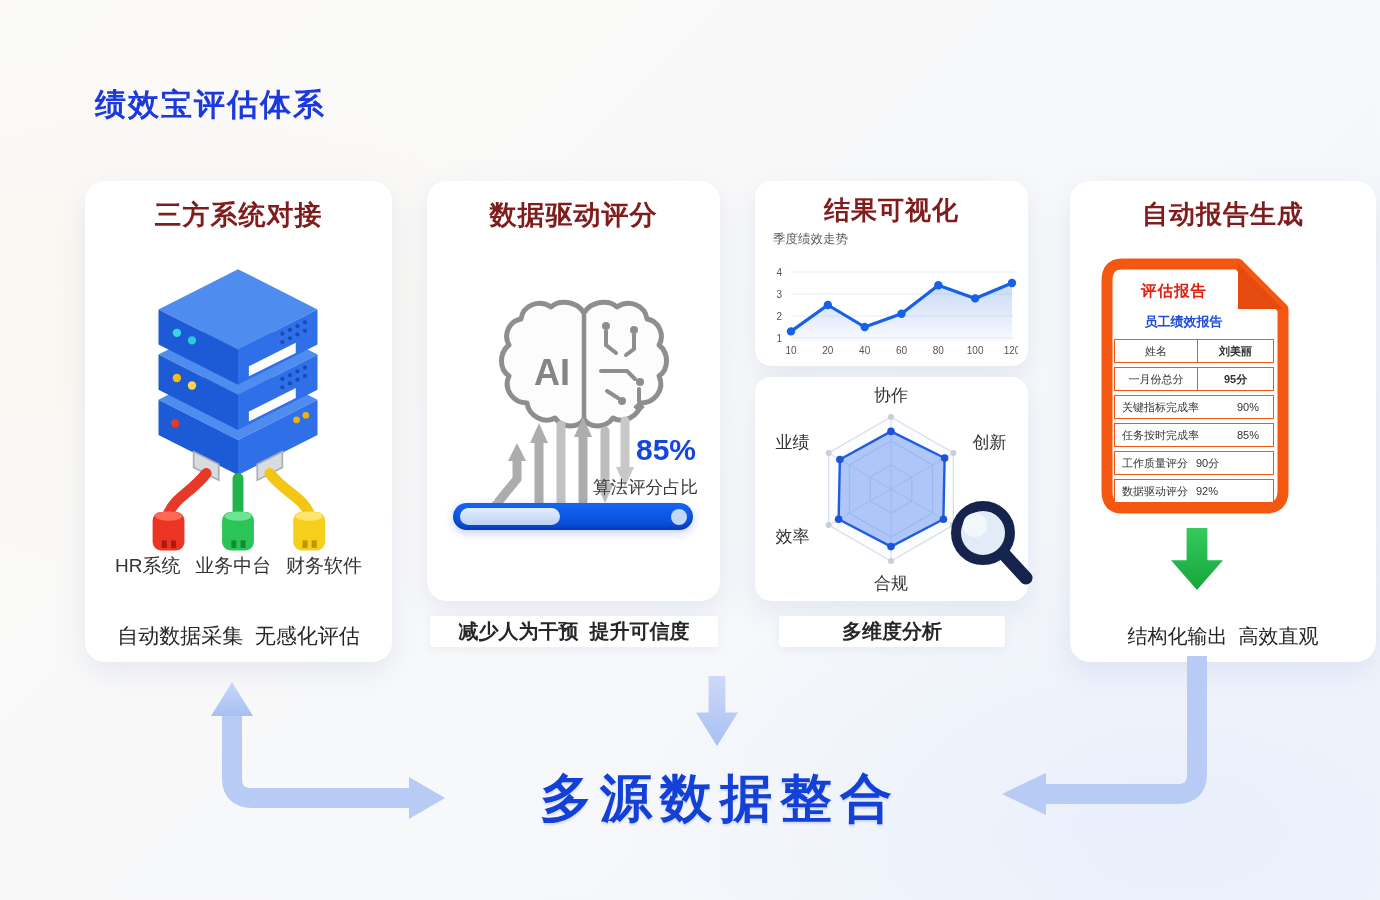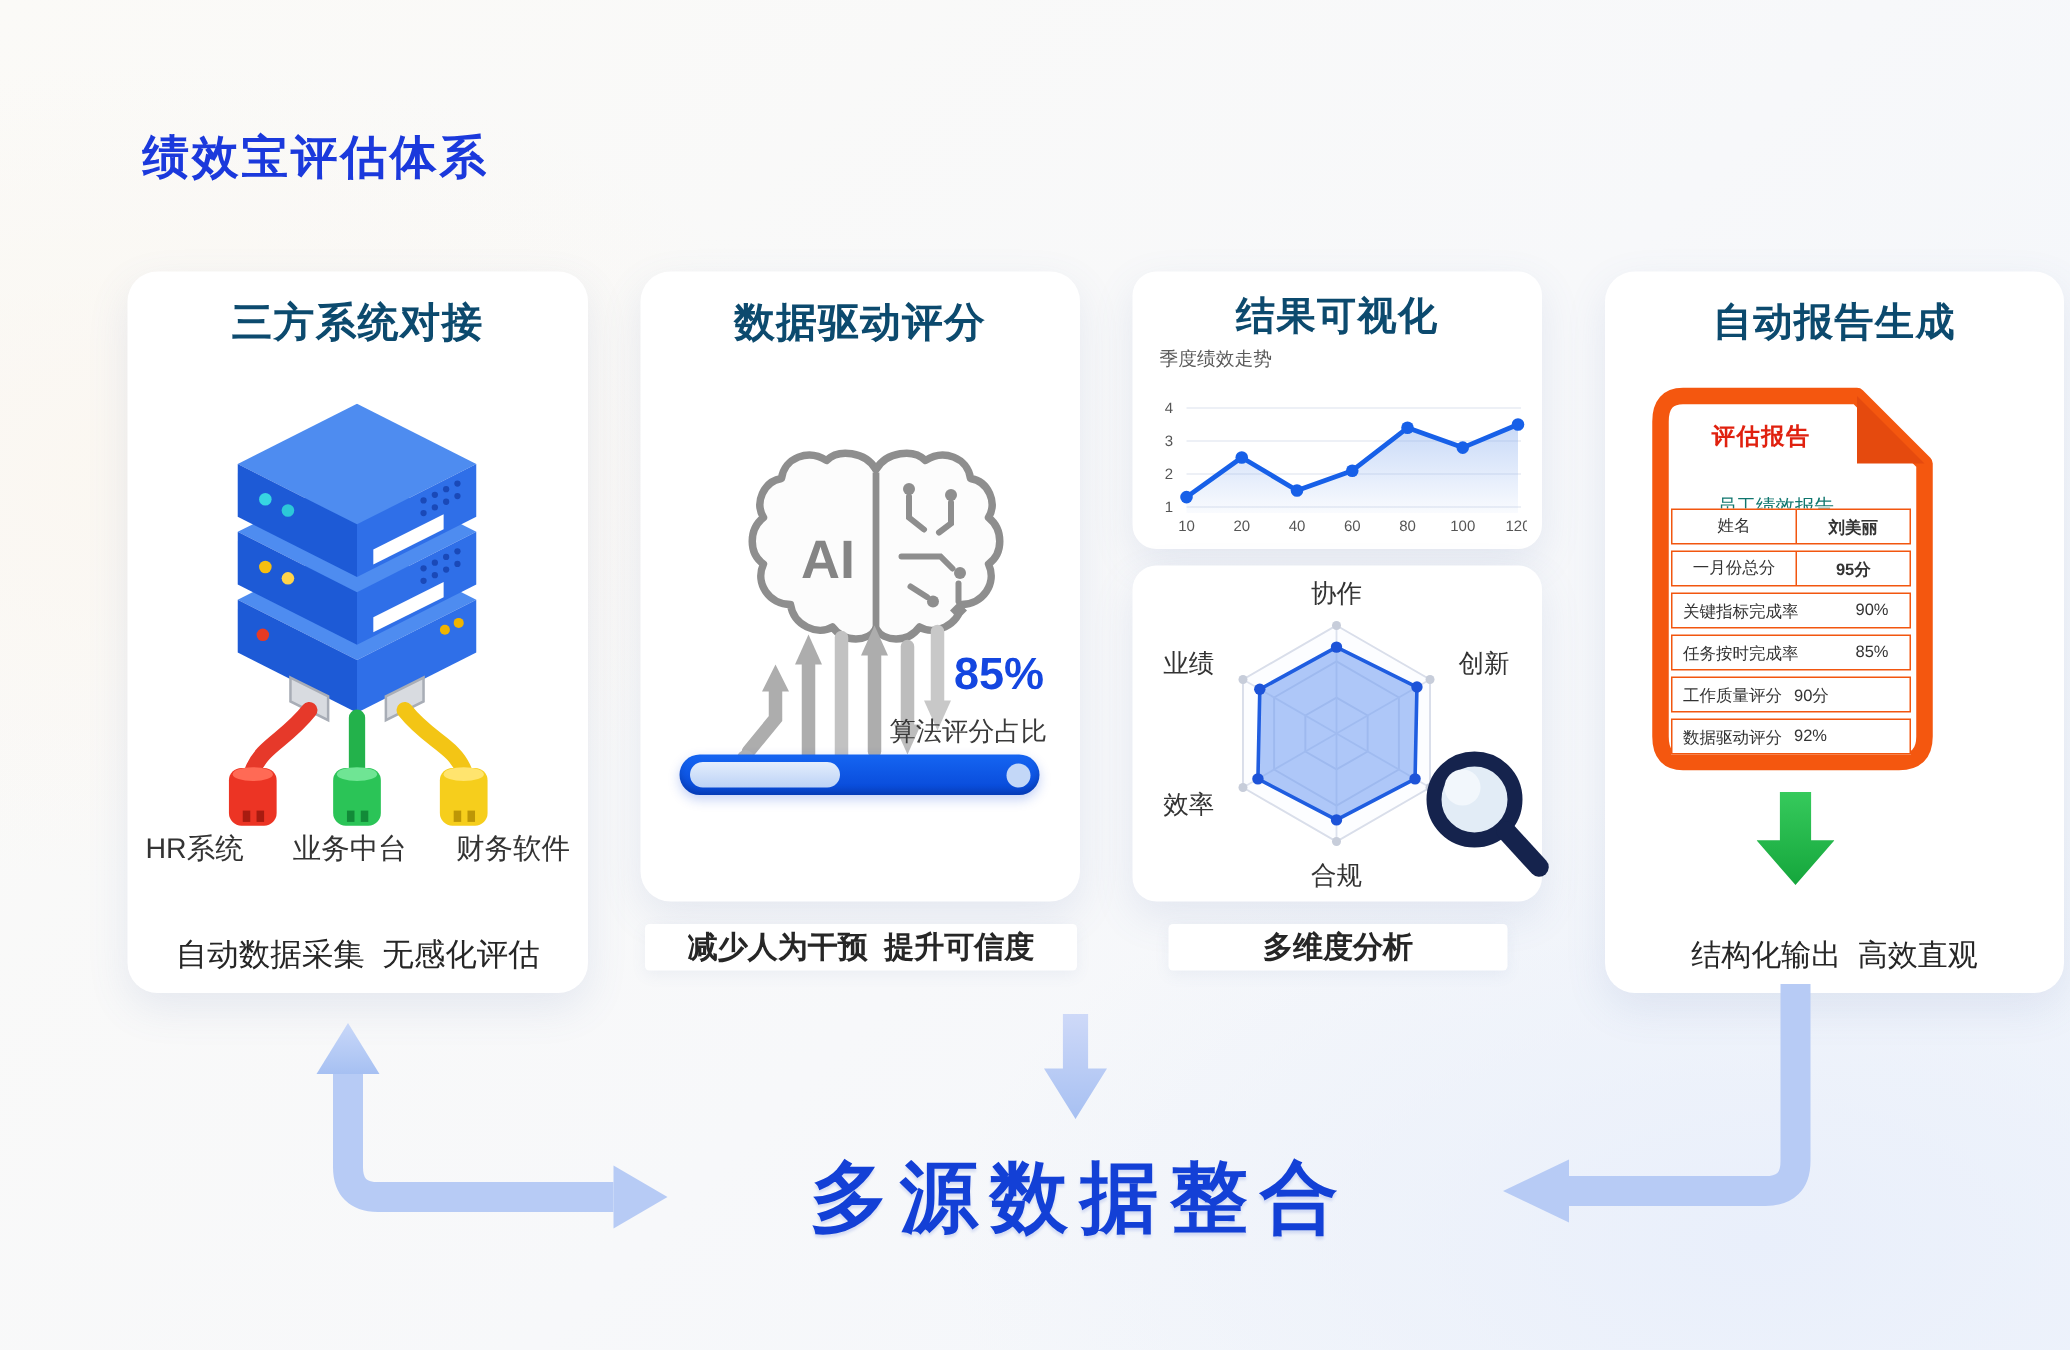--- a/index.html
+++ b/index.html
@@ -4,38 +4,38 @@
 <style>
   html,body{margin:0;padding:0;}
   body{font-family:"Liberation Sans","DejaVu Sans",sans-serif;}
   .stage{position:relative;width:1380px;height:900px;overflow:hidden;
     background:
       radial-gradient(900px 500px at 85% 92%, #e9effb 0%, rgba(233,239,251,0) 60%),
       radial-gradient(700px 420px at 8% 35%, #fbf7f1 0%, rgba(251,247,241,0) 65%),
       linear-gradient(135deg,#fbfaf7 0%,#f7f8fa 55%,#f1f5fb 100%);}
   .page-title{position:absolute;left:95px;top:84px;font-size:31px;font-weight:700;color:#1b39dc;letter-spacing:2px;}
   .card{position:absolute;background:#fff;border-radius:20px;box-shadow:0 10px 28px rgba(90,115,170,.12);}
-  .card-title{position:absolute;top:16px;left:0;width:100%;text-align:center;font-size:27px;font-weight:700;color:#0c4a6e;letter-spacing:1px;}
+  .card-title{position:absolute;top:16px;left:0;width:100%;text-align:center;font-size:27px;font-weight:700;color:#7f1d1d;letter-spacing:1px;}
   .card-caption{position:absolute;bottom:12px;left:0;width:100%;text-align:center;font-weight:400;font-size:21px;color:#262626;white-space:pre;}
   .strip{position:absolute;background:#fff;border-radius:3px;display:flex;align-items:center;justify-content:center;
     font-weight:700;font-size:20px;color:#262626;white-space:pre;box-shadow:0 3px 10px rgba(90,115,170,.08);}
-  .sys-labels{position:absolute;top:372px;left:0;right:0;display:flex;justify-content:space-between;padding:0 12px;font-size:19px;color:#333;}
+  .sys-labels{position:absolute;top:372px;left:0;right:0;display:flex;justify-content:space-between;padding:0 30px;font-size:19px;color:#333;}
   .pct{position:absolute;right:24px;top:252px;font-size:30px;font-weight:800;color:#1446e0;}
   .pct-cap{position:absolute;right:22px;top:294px;font-size:17.5px;color:#3a3a3a;}
   .progress{position:absolute;left:26px;top:322px;width:240px;height:27px;border-radius:14px;
     background:linear-gradient(180deg,#1565f2,#0747d6);box-shadow:inset 0 -3px 4px rgba(0,0,30,.18),0 3px 8px rgba(20,70,220,.25);}
   .progress-inner{position:absolute;left:7px;top:5px;height:17px;width:100px;border-radius:9px;background:linear-gradient(180deg,#e4eefc,#bcd2f6);}
   .progress-knob{position:absolute;right:6px;top:5.5px;width:16px;height:16px;border-radius:50%;background:#c3d7f7;}
   .chart-sub{position:absolute;left:18px;top:50px;font-size:12.5px;color:#5a5a5a;}
   .tick{font-size:10px;fill:#555;}
   .radar-label{font-size:17px;fill:#333;font-weight:500;}
   .ai-txt{font-size:36px;font-weight:700;fill:#858585;text-anchor:middle;font-family:"Liberation Sans","DejaVu Sans",sans-serif;}
   .doc{position:absolute;left:30px;top:76px;width:190px;height:258px;}
   .doc-badge{position:absolute;top:24px;left:0;width:78%;text-align:center;font-size:15.5px;font-weight:800;color:#e0210f;letter-spacing:1px;}
-  .doc-title{position:absolute;top:56px;left:0;width:88%;text-align:center;font-size:13px;font-weight:400;color:#0f766e;margin-top:16px;}
+  .doc-title{position:absolute;top:56px;left:0;width:88%;text-align:center;font-size:13px;font-weight:700;color:#1d4ed8;}
   .rep-table{position:absolute;top:82px;left:14px;right:16px;}
   .rep-row{display:flex;align-items:center;border:1.5px solid #f2560f;height:22px;margin-bottom:4px;font-size:11px;color:#333;background:#fff;}
   .rep-row.divided .rl{width:52%;text-align:center;border-right:1.5px solid #f2560f;line-height:22px;height:100%;}
   .rep-row.divided .rv{flex:1;text-align:center;font-weight:700;}
   .rep-row.spread{padding:0 14px 0 7px;}
   .rep-row.spread .rv{margin-left:auto;}
   .rep-row.inline{padding-left:7px;}
   .rep-row.inline .rv{margin-left:8px;}
   .green-arrow{position:absolute;left:101px;top:347px;width:52px;height:62px;
     background:linear-gradient(180deg,#36ca5c,#15a63c);

